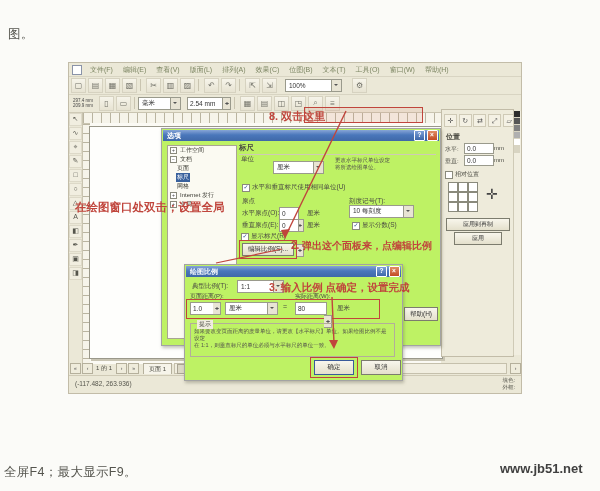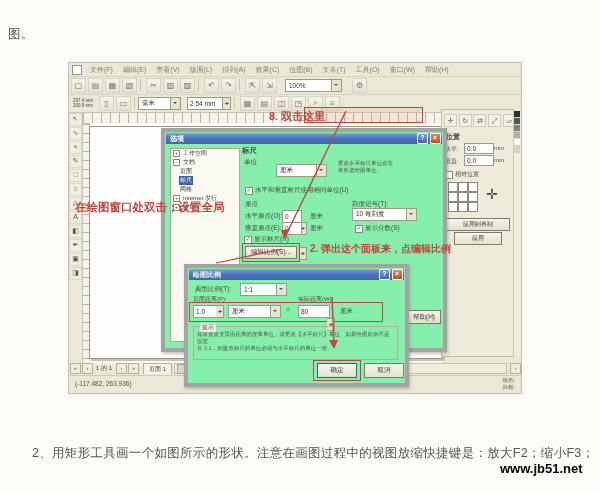--- a/index.html
+++ b/index.html
@@ -8,21 +8,21 @@
     background:#fbfbf8;
     font-family:"Liberation Sans","DejaVu Sans",sans-serif;
     color:#4d4d47;
   }
   .abs{position:absolute;}
   
   .para{font-size:12.5px;line-height:19px;color:#55554e;letter-spacing:.3px;}
   #para1{left:8px;top:6px;width:586px;}
   #para2{left:4px;top:444px;width:592px;}
   .indent{padding-left:28px;}
-  #watermark{left:500px;top:461px;font-size:13px;font-weight:bold;color:#000000;text-align:right;}
+  #watermark{left:500px;top:461px;font-size:13px;font-weight:bold;color:#404040;text-align:right;}
   
   #shot{left:68px;top:62px;width:452px;height:330px;background:#ebe8d7;
         border:1px solid #c2bca8;font-size:7px;color:#4a4a42;}
   
   #menubar{left:0;top:0;width:452px;height:13px;border-bottom:1px solid #d8d4c2;display:flex;align-items:center;gap:0;}
   .menu-item{padding:0 5px;font-size:7px;color:#7d8663;white-space:nowrap;}
   #app-icon{width:8px;height:8px;margin:0 3px;border:1px solid #8a93a8;background:#fff;}
   
   #toolbar{left:0;top:13px;width:452px;height:18px;border-bottom:1px solid #d8d4c2;display:flex;align-items:center;}
   .ibox{width:13px;height:13px;margin-left:2px;border:1px solid #d6d2c0;background:linear-gradient(#f6f4ea,#e7e3d2);
@@ -50,21 +50,21 @@
   #canvas{left:21px;top:60px;width:351px;height:241px;background:#fbfaf4;overflow:hidden;}
   #pagearea{left:20px;top:63px;width:352px;height:231px;background:#fefefc;border:1px solid #9a988a;
             box-shadow:2px 2px 0 #c8c4b2;}
   
   .rednote{color:#c0453c;font-weight:bold;white-space:nowrap;}
   #canvas-note{left:6px;top:87px;font-size:11.5px;line-height:23px;color:#c0453c;font-weight:bold;z-index:60;width:240px;white-space:nowrap;}
   #ruler-note{left:200px;top:46px;font-size:11px;z-index:55;}
   #ruler-box{left:235px;top:44px;width:117px;height:14px;border:1px solid #c0453c;background:rgba(220,120,110,.12);z-index:54;}
   #redlines{left:0;top:0;width:452px;height:330px;z-index:65;pointer-events:none;}
   
-  .dialog{background:#86efac;border:4px solid #a3a3a3;box-shadow:1px 2px 3px rgba(90,90,70,.35);}
+  .dialog{background:#bef264;border:1px solid #a3a3a3;box-shadow:1px 2px 3px rgba(90,90,70,.35);}
   .titlebar{position:absolute;left:1px;top:1px;right:1px;height:11px;
             background:linear-gradient(#87a5d6,#4a77bb 45%,#3f68a8);display:flex;align-items:center;}
   .titlebar .ttl{color:#fff;font-weight:bold;font-size:7px;padding-left:4px;flex:1;}
   .tbtn{width:9px;height:9px;margin-right:1.5px;border:1px solid #fff;border-radius:1px;
         background:linear-gradient(#7da0d8,#3c66a8);color:#fff;font-size:6.5px;line-height:8px;text-align:center;font-weight:bold;}
   .tbtn.close{background:linear-gradient(#e08b66,#c24a24);}
   #options-dialog{left:92px;top:65px;width:278px;height:216px;z-index:40;}
   #opt-tree{position:absolute;left:5px;top:16px;width:68px;height:192px;background:#fbfaf2;border:1px solid #a9a493;
             font-size:6px;color:#3c3c34;overflow:hidden;}
   .tree-item{height:9px;line-height:9px;white-space:nowrap;display:flex;align-items:center;}
@@ -103,21 +103,22 @@
   #status-right{position:absolute;right:6px;top:1px;font-size:5.5px;line-height:7px;text-align:left;color:#55554c;}
 </style>
 </head>
 <body>
 
 <div class="abs para" id="para1">
   <br>
   <span>图。</span>
 </div>
 <div class="abs para" id="para2">
-  <span class="indent">2、用矩形工具画一个如图所示的形状。注意在画图过程中的视图放缩快捷键是：放大F2；缩小F3；</span><br>
+  <br>
+  <span>全屏F4；最大显示F9。</span>
 </div>
 <div class="abs" id="watermark">www.jb51.net</div>
 
 <div class="abs" id="shot">
 
   <div class="abs" id="menubar">
     <div id="app-icon"></div>
     <span class="menu-item">文件(F)</span>
     <span class="menu-item">编辑(E)</span>
     <span class="menu-item">查看(V)</span>
@@ -277,38 +278,39 @@
         <span>显示分数(S)</span>
       </div>
       <div class="chk abs" style="left:2px;top:89px;">
         <span class="chkbox">✓</span>
         <span>显示标尺(R)</span>
       </div>
       <div class="abs redbox" style="left:0px;top:97px;width:56px;height:17px;"></div>
       <div class="btn abs" style="left:3px;top:100px;width:50px;height:11px;">
         <span>编辑比例(S)...</span>
       </div>
-      <div class="abs rednote" style="left:52px;top:96px;font-size:10px;margin-left:16px;">2. 弹出这个面板来，点编辑比例</div>
+      <div class="abs rednote" style="left:52px;top:96px;font-size:10px;">2. 弹出这个面板来，点编辑比例</div>
     </div>
     <div class="btn abs" style="left:242px;top:178px;width:32px;height:12px;">
       <span>帮助(H)</span>
     </div>
   </div>
 
   <div class="abs dialog" id="scale-dialog">
     <div class="titlebar">
       <span class="ttl">绘图比例</span>
       <span class="tbtn">?</span>
       <span class="tbtn close">×</span>
     </div>
     <div class="abs grouplbl" style="left:7px;top:17px;font-size:6.5px;">典型比例(T):</div>
     <div class="combo abs" style="left:52px;top:15px;width:42px;">
       <span>1:1</span>
       <span class="arr"></span>
     </div>
+    <div class="abs rednote" style="left:84px;top:16px;font-size:10.5px;z-index:5;">3. 输入比例 点确定，设置完成</div>
     <div class="abs grouplbl" style="left:5px;top:27px;font-size:6px;">页面距离(P):</div>
     <div class="abs grouplbl" style="left:110px;top:27px;font-size:6px;">实际距离(W):</div>
     <div class="abs redbox" style="left:1px;top:34px;width:192px;height:18px;"></div>
     <div class="field abs" style="left:5px;top:37px;width:22px;">
       <span>1.0</span>
     </div>
     <div class="spin abs" style="left:28px;top:37px;"></div>
     <div class="combo abs" style="left:40px;top:37px;width:48px;">
       <span>厘米</span>
       <span class="arr"></span>

